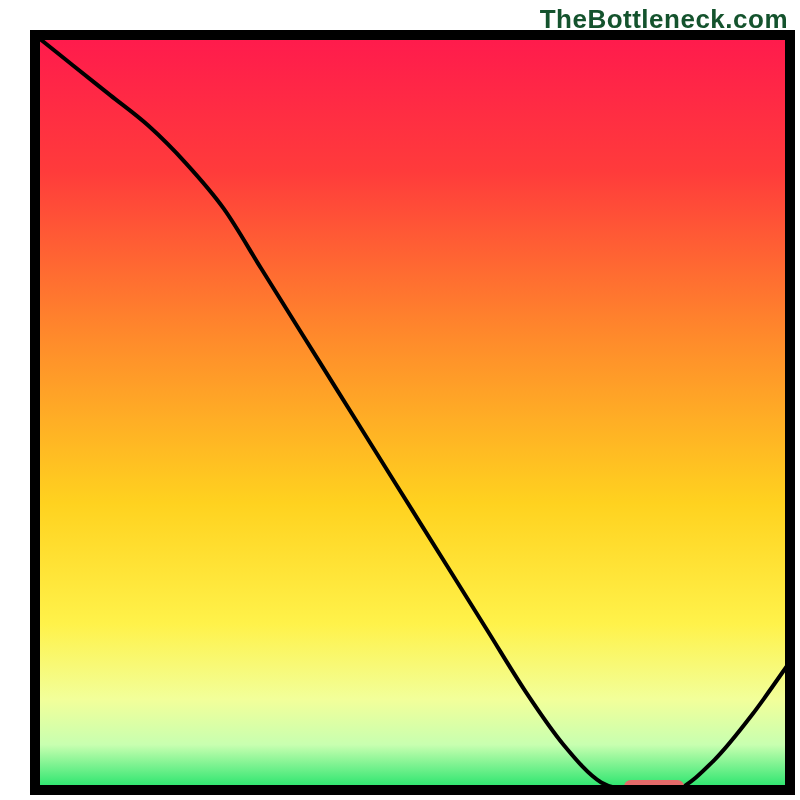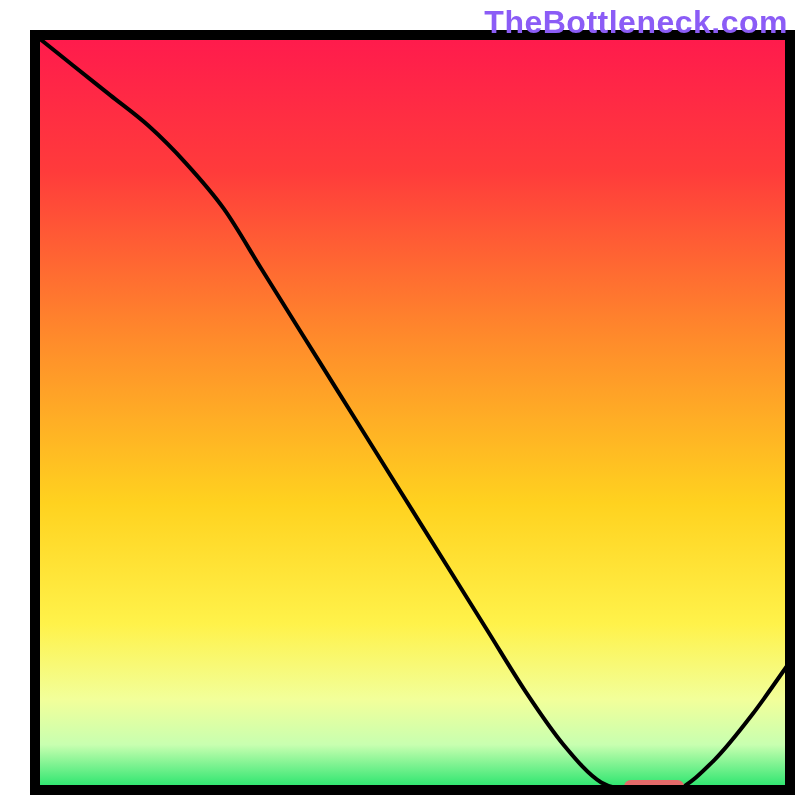--- a/index.html
+++ b/index.html
@@ -12,23 +12,23 @@
   }
   .stage {
     position: relative;
     width: 800px;
     height: 800px;
   }
   .watermark {
     position: absolute;
     top: 4px;
     right: 12px;
-    font-size: 32px;
+    font-size: 26px;
     font-weight: 600;
-    color: #8b5cf6;
+    color: #14532d;
     letter-spacing: 0.5px;
     user-select: none;
   }
   svg {
     display: block;
   }
 </style>
 </head>
 <body>
 

